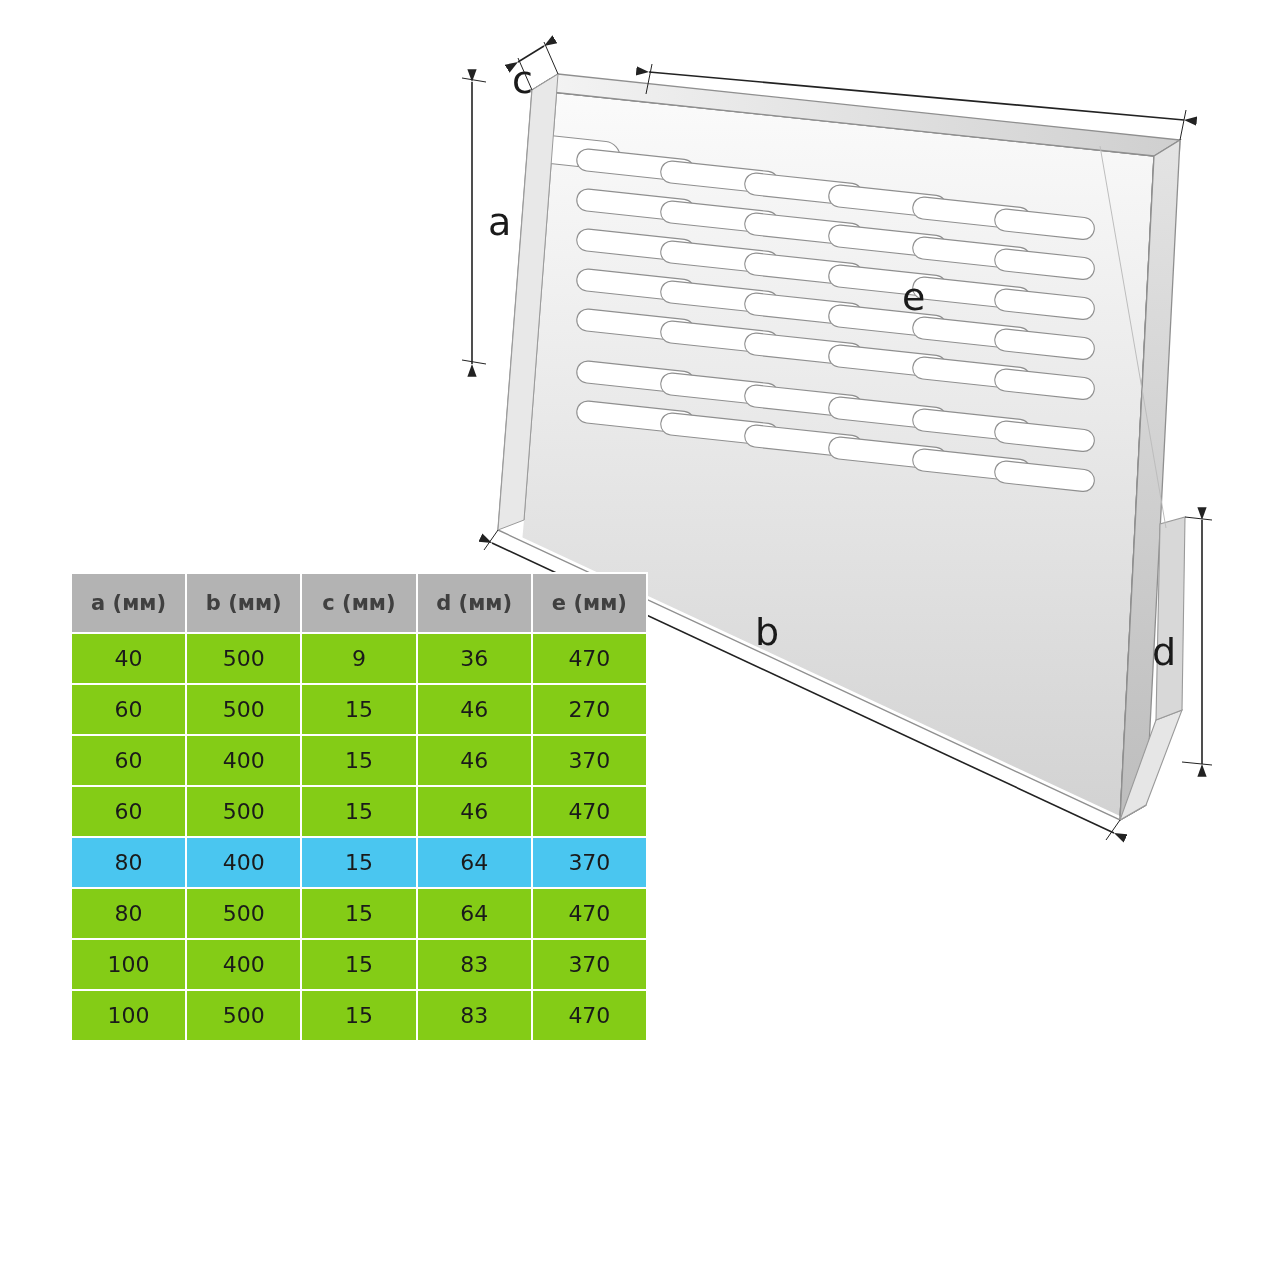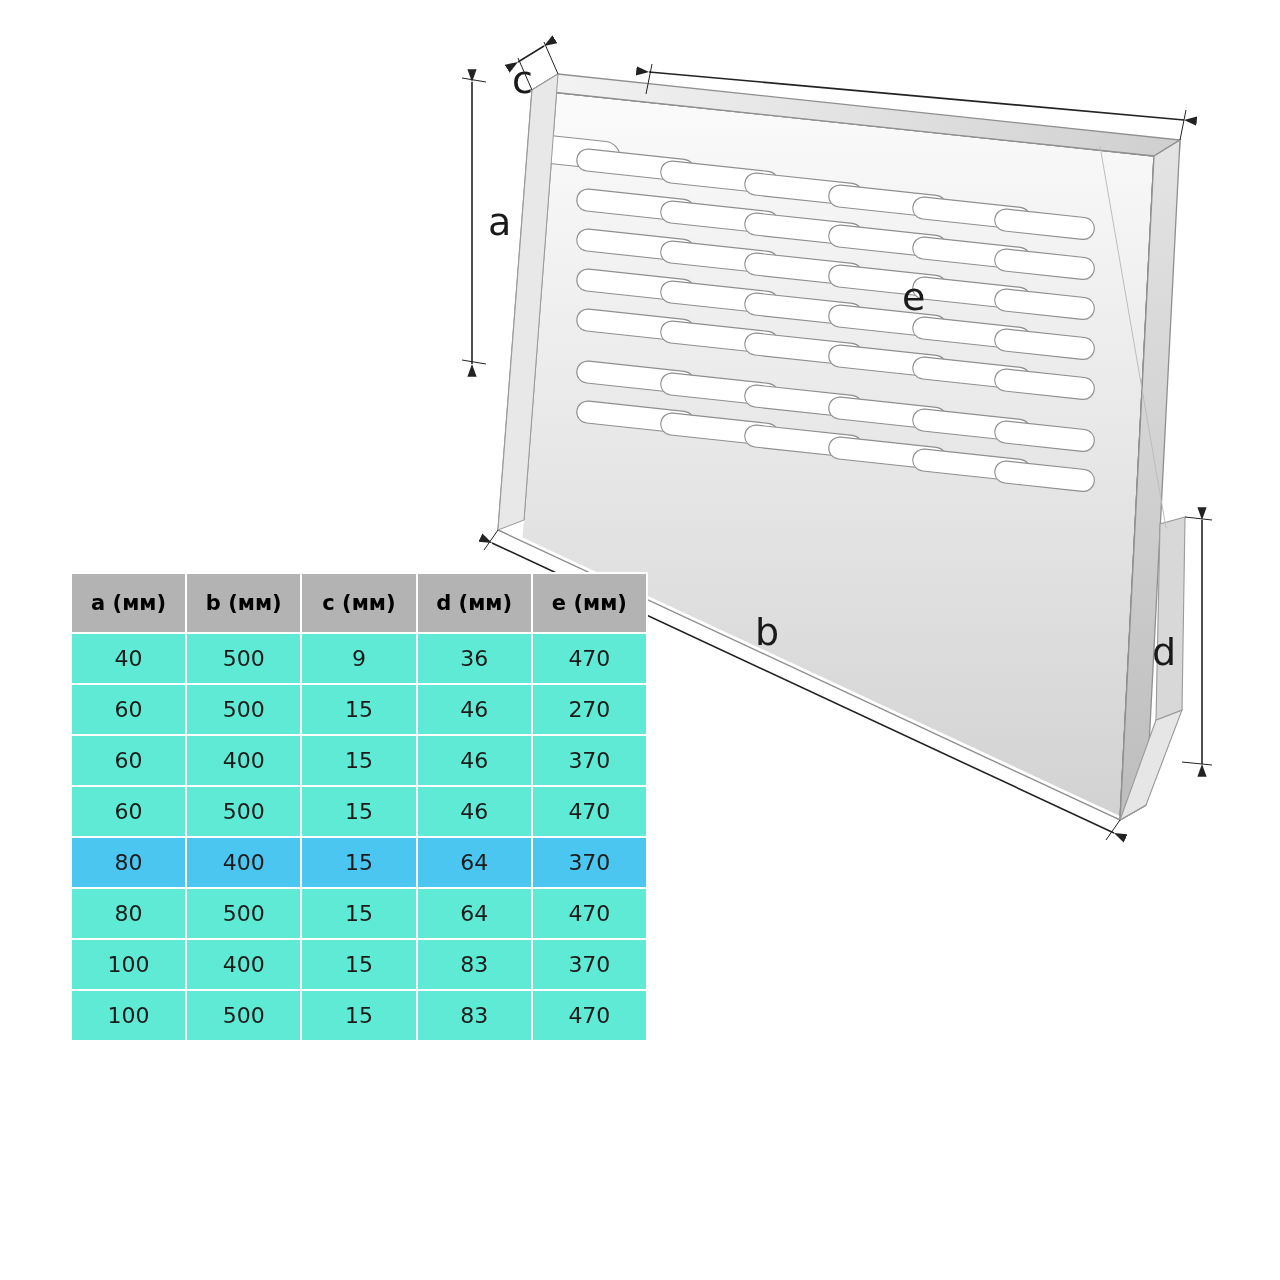--- a/index.html
+++ b/index.html
@@ -35,30 +35,30 @@
     letter-spacing: 0.2px;
     margin: 0 0 26px 2px;
   }
   table.dims {
     border-collapse: collapse;
     width: 578px;
     table-layout: fixed;
   }
   table.dims th {
     background: #b3b3b3;
-    color: #000000;
+    color: #404040;
     font-size: 21px;
     font-weight: bold;
     height: 58px;
     text-align: center;
     border: 2px solid #ffffff;
     padding: 0;
   }
   table.dims td {
-    background: #5eead4;
+    background: #84cc16;
     color: #1a1a1a;
     font-size: 22px;
     height: 49px;
     text-align: center;
     border: 2px solid #ffffff;
     padding: 0;
   }
   table.dims tr.highlight td {
     background: #4ac6f0;
     color: #1a1a1a;

